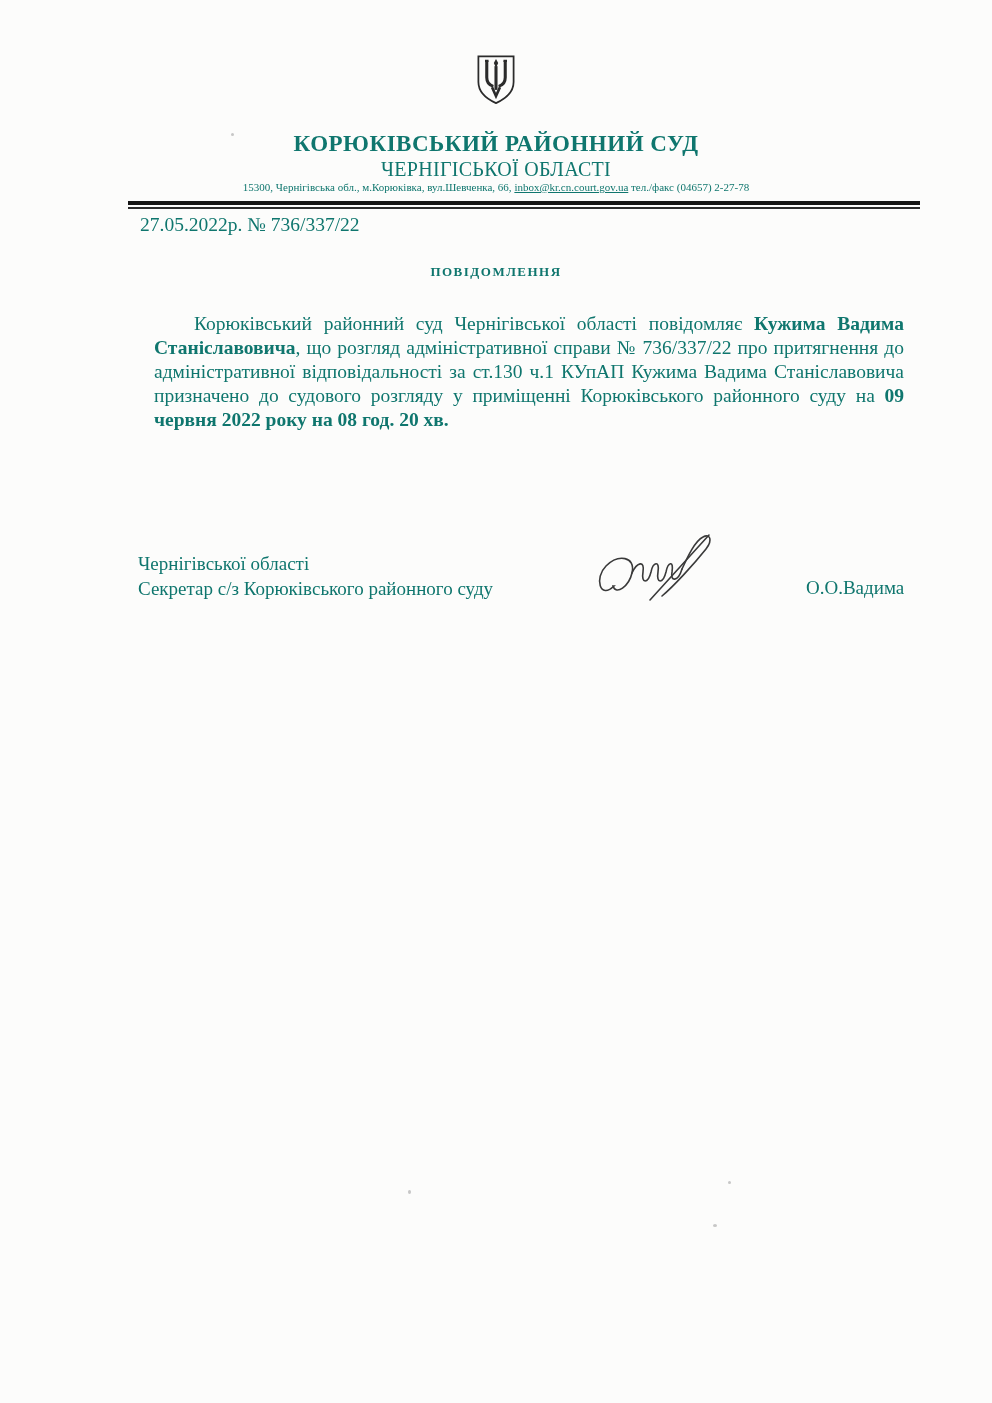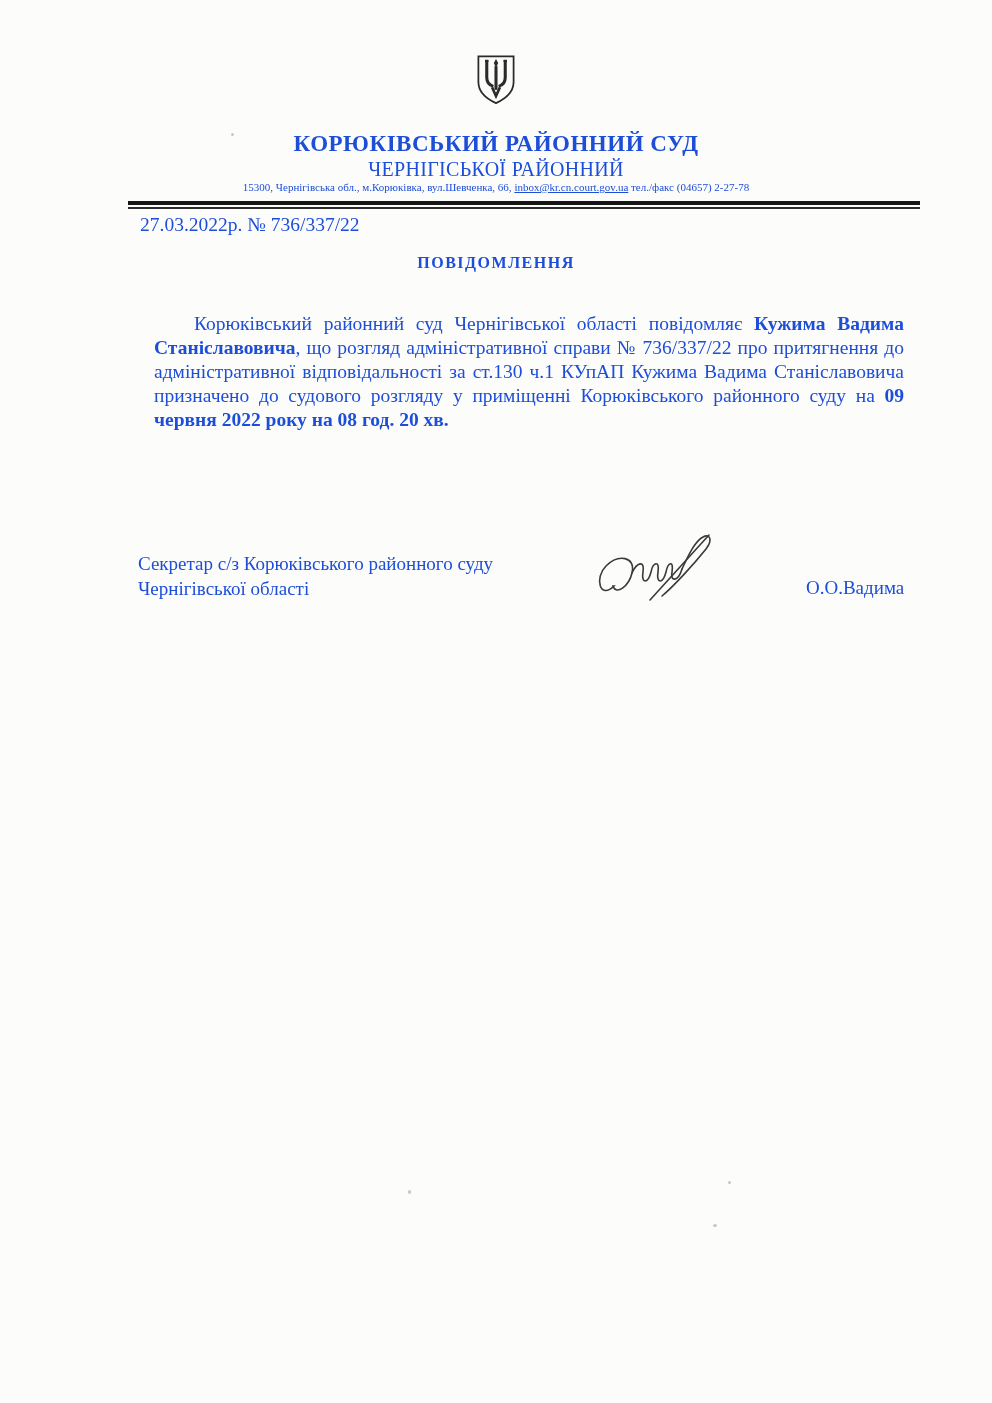--- a/index.html
+++ b/index.html
@@ -5,21 +5,21 @@
   html,body{margin:0;padding:0;}
   body{
     width:992px;height:1403px;
     background:#f4f4f2;
     font-family:"Liberation Serif","DejaVu Serif",serif;
   }
   .page{
     position:relative;
     width:992px;height:1403px;
     background:#fcfcfb;
-    color:#1d4ed8;
+    color:#0f766e;
     overflow:hidden;
   }
   
   .emblem-wrap{
     position:absolute;top:48px;left:0;width:100%;
     display:flex;justify-content:center;
   }
   .court-name{
     position:absolute;top:131px;left:0;width:100%;
     text-align:center;font-weight:bold;font-size:23px;letter-spacing:.5px;
@@ -39,22 +39,22 @@
   .rule .thick{height:4px;background:#151515;}
   .rule .gap{height:2px;}
   .rule .thin{height:2px;background:#2a2a2a;}
   
   .ref-line{
     position:absolute;top:214px;left:140px;
     font-size:19.5px;
   }
   
   .doc-title{
-    position:absolute;top:254px;left:0;width:100%;
-    text-align:center;font-weight:bold;font-size:16px;letter-spacing:1.5px;
+    position:absolute;top:264px;left:0;width:100%;
+    text-align:center;font-weight:bold;font-size:13px;letter-spacing:1.5px;
   }
   
   .body-block{
     position:absolute;top:296px;left:138px;width:782px;
     font-size:19.5px;line-height:24px;text-align:justify;
   }
   .body-block p{margin:16px;text-indent:40px;}
   .b{font-weight:bold;}
   
   .sig-role{
@@ -83,41 +83,41 @@
       <path d="M50,26 L50,80" fill="none" stroke="#2b2b2b" stroke-width="7"></path>
       <path d="M29,14 L29,52 Q29,68 44,72" fill="none" stroke="#2b2b2b" stroke-width="7"></path>
       <path d="M71,14 L71,52 Q71,68 56,72" fill="none" stroke="#2b2b2b" stroke-width="7"></path>
       <path d="M25,14 L33,14 M67,14 L75,14" stroke="#2b2b2b" stroke-width="5"></path>
       <path d="M41,74 L50,94 L59,74" fill="none" stroke="#2b2b2b" stroke-width="6"></path>
     </svg>
   </div>
 
   <div class="court-name">КОРЮКІВСЬКИЙ РАЙОННИЙ СУД</div>
 
-  <div class="court-region">ЧЕРНІГІСЬКОЇ РАЙОННИЙ</div>
+  <div class="court-region">ЧЕРНІГІСЬКОЇ ОБЛАСТІ</div>
 
   <div class="court-address"><span>15300, Чернігівська обл., м.Корюківка, вул.Шевченка, 66, </span><span class="email">inbox@kr.cn.court.gov.ua</span><span> тел./факс (04657) 2-27-78</span></div>
 
   <div class="rule">
     <div class="thick"></div>
     <div class="gap"></div>
     <div class="thin"></div>
   </div>
 
-  <div class="ref-line">27.03.2022р. № 736/337/22</div>
+  <div class="ref-line">27.05.2022р. № 736/337/22</div>
 
   <div class="doc-title">ПОВІДОМЛЕННЯ</div>
 
   <div class="body-block">
     <p><span>Корюківський районний суд Чернігівської області повідомляє </span><span class="b">Кужима Вадима Станіславовича</span><span>, що розгляд адміністративної справи № 736/337/22 про притягнення до адміністративної відповідальності за ст.130 ч.1 КУпАП Кужима Вадима Станіславовича призначено до судового розгляду у приміщенні Корюківського районного суду на </span><span class="b">09 червня 2022 року на 08 год. 20 хв.</span></p>
   </div>
 
   <div class="sig-role">
+    <div>Чернігівської області</div>
     <div>Секретар с/з Корюківського районного суду</div>
-    <div>Чернігівської області</div>
   </div>
 
   <div class="sig-script">
     <svg width="140" height="84" viewBox="0 0 140 84" aria-hidden="true">
       <g fill="none" stroke="#3a3a3a" stroke-width="1.6" stroke-linecap="round">
         <path d="M22,58 C8,72 2,50 14,38 C26,26 44,28 40,45 C37,58 24,68 21,58 Z"></path>
         <path d="M40,45 C45,34 53,32 51,44 C49,56 56,56 59,44 C61,34 68,32 66,44 C64,56 71,56 74,44 C76,34 82,32 80,44 C78,54 86,54 90,41"></path>
         <path d="M90,41 C96,28 103,13 111,9 C118,5 121,12 114,21 C102,36 82,58 70,68"></path>
         <path d="M58,72 L117,7"></path>
       </g>

